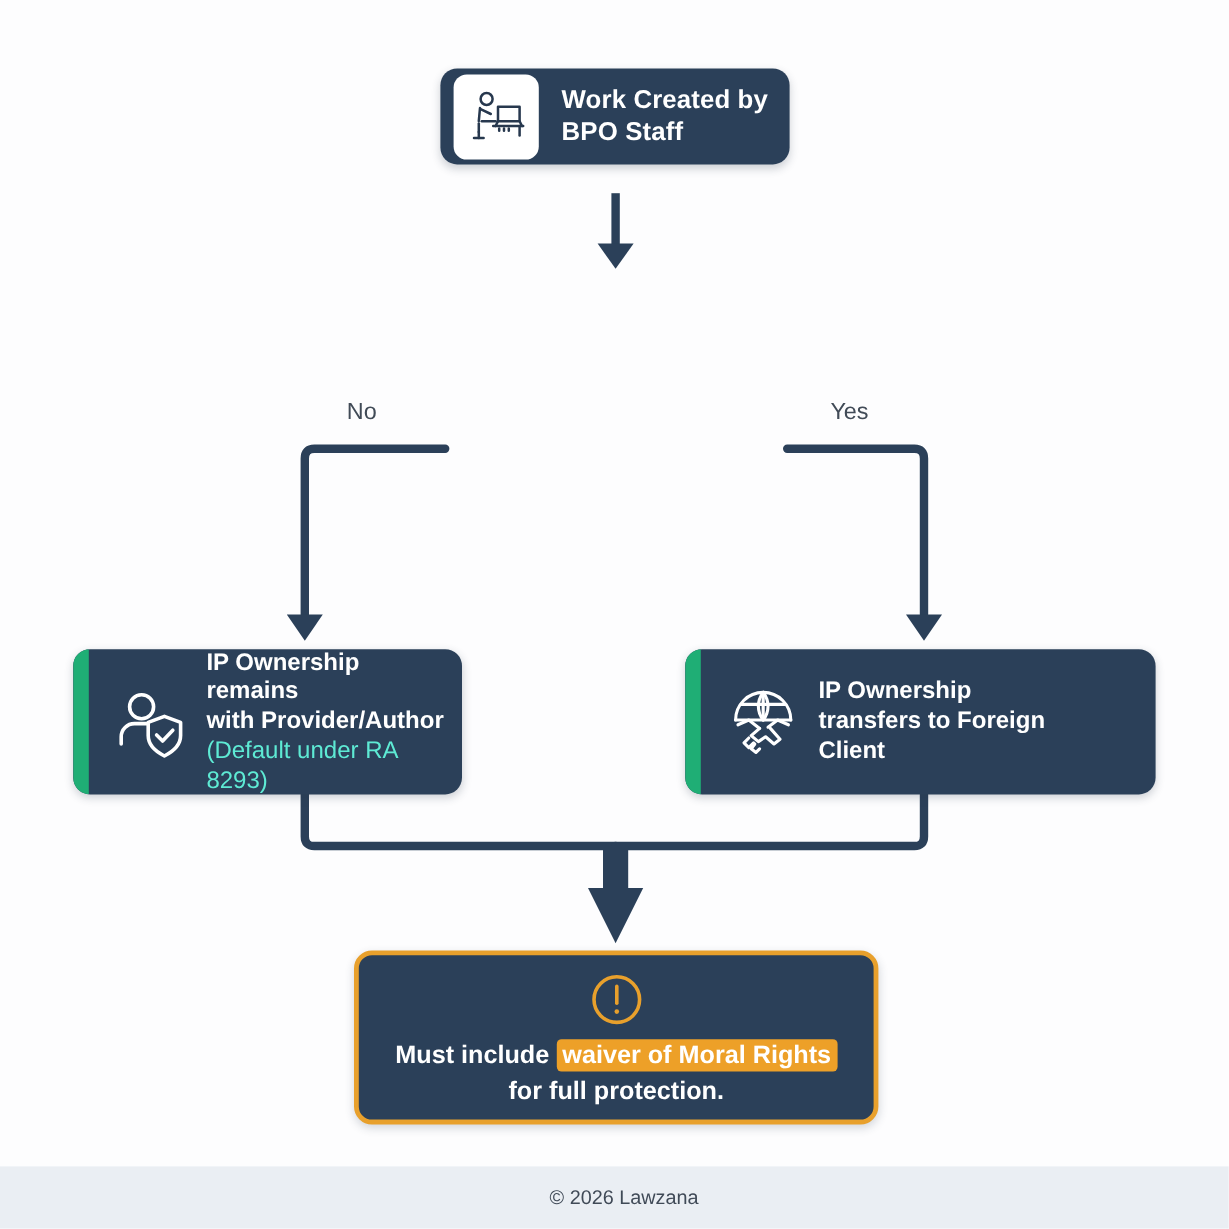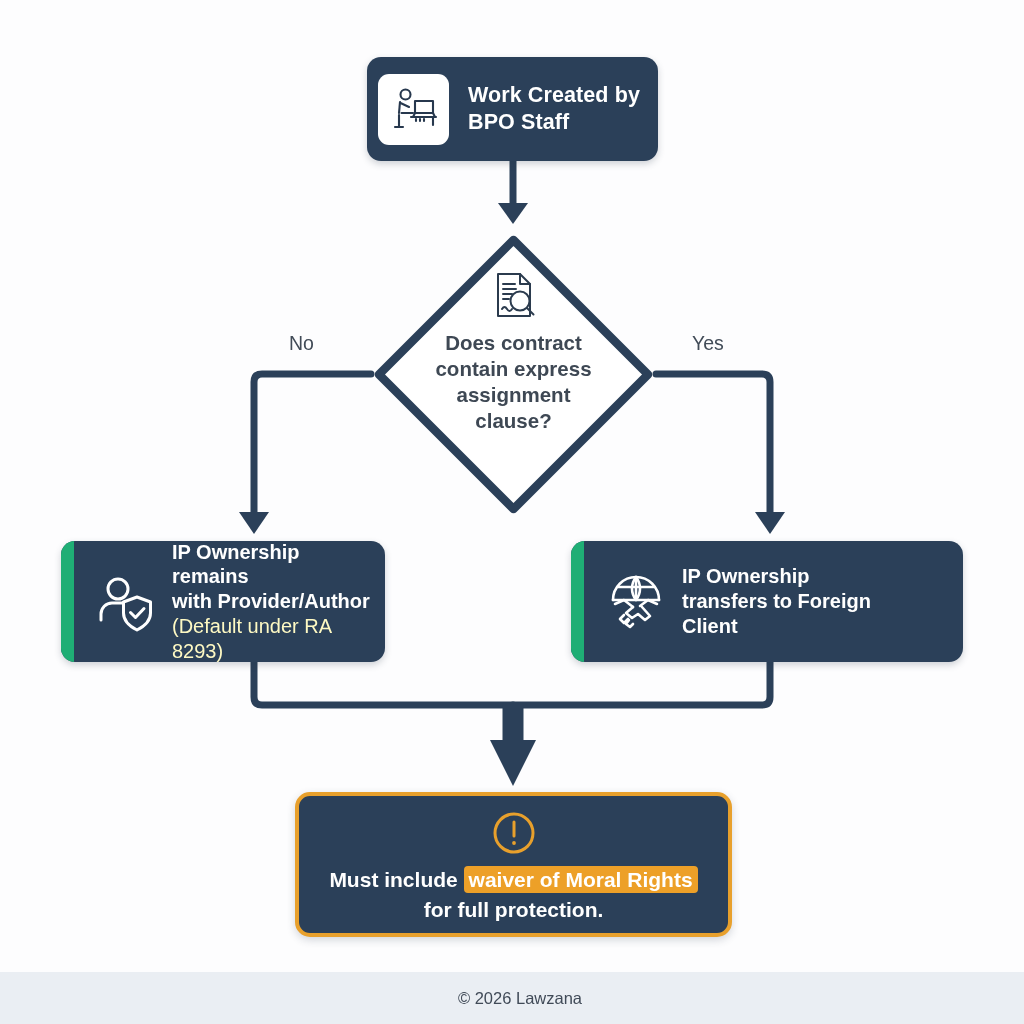--- a/index.html
+++ b/index.html
@@ -56,21 +56,21 @@
     color: #ffffff;
     font-weight: bold;
     line-height: 1.24;
   }
 
   
   #start-node {
     left: 367px;
     top: 57px;
     width: 291px;
-    height: 104px;
+    height: 80px;
     padding-left: 11px;
   }
   #start-node .icon-chip {
     width: 71px;
     height: 71px;
     background: #ffffff;
     border-radius: 11px;
     display: flex;
     align-items: center;
     justify-content: center;
@@ -137,21 +137,21 @@
     height: 121px;
   }
   .outcome .icon-slot { width: 84px; margin-left: 10px; }
   .outcome .label {
     font-size: 20px;
     margin-left: 4px;
     margin-right: 8px;
   }
   .outcome .label .sub {
     font-weight: normal;
-    color: #fef9c3;
+    color: #5eead4;
   }
 
   
   #warning-node {
     left: 295px;
     top: 792px;
     width: 437px;
     height: 145px;
     background: #2b4059;
     border: 4px solid #e8a02c;
@@ -252,36 +252,20 @@
         <path d="M44 29 L46 33"></path>
         <path d="M44 33 L44 41"></path>
         <path d="M27 35 L27 37 M31 35 L31 37 M35 35 L35 37"></path>
       </svg>
     </div>
     <div class="label">
       <span>Work Created by BPO Staff</span>
     </div>
   </div>
 
-  <div id="decision-node" class="node">
-    <svg class="diamond-shape" viewBox="0 0 285 285">
-      <polygon points="142.5,8 277,142.5 142.5,277 8,142.5" fill="#ffffff" stroke="#2b4059" stroke-width="8.5" stroke-linejoin="round"></polygon>
-    </svg>
-    <div class="diamond-content">
-      <svg class="diamond-icon" width="54" height="54" viewBox="0 0 54 54" fill="none" stroke="#2b3b4e" stroke-width="2" stroke-linecap="round" stroke-linejoin="round">
-        <path d="M11 6 L33 6 L43 16 L43 48 L11 48 Z"></path>
-        <path d="M33 6 L33 16 L43 16"></path>
-        <path d="M16 16 L28 16 M16 21 L29 21 M16 26 L25 26 M16 31 L22 31"></path>
-        <path d="M15 41 q2.5 -4 5 0 q2.5 4 5 0"></path>
-        <circle cx="33" cy="33" r="9.5" fill="#ffffff"></circle>
-        <path d="M40 40 L46.5 46.5"></path>
-      </svg>
-      <div class="diamond-label">Does contract contain express assignment clause?</div>
-    </div>
-  </div>
 
   <div id="branch-label-no" class="branch-label">No</div>
   <div id="branch-label-yes" class="branch-label">Yes</div>
 
   <div id="outcome-left" class="node pill outcome">
     <div class="accent-bar"></div>
     <div class="icon-slot">
       <svg width="66" height="66" viewBox="0 0 66 66" fill="none" stroke="#ffffff" stroke-width="3" stroke-linecap="round" stroke-linejoin="round">
         <circle cx="25" cy="20" r="10"></circle>
         <path d="M8 51 L8 45 a11 11 0 0 1 11 -11 h11"></path>

